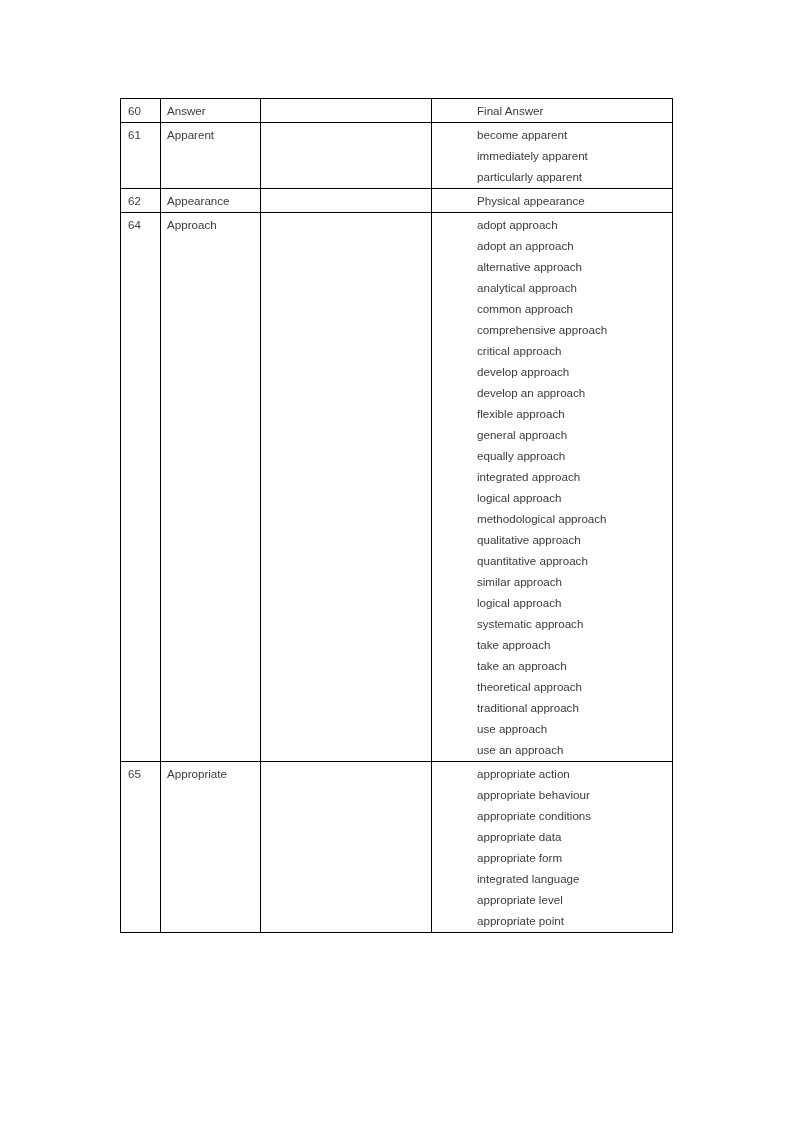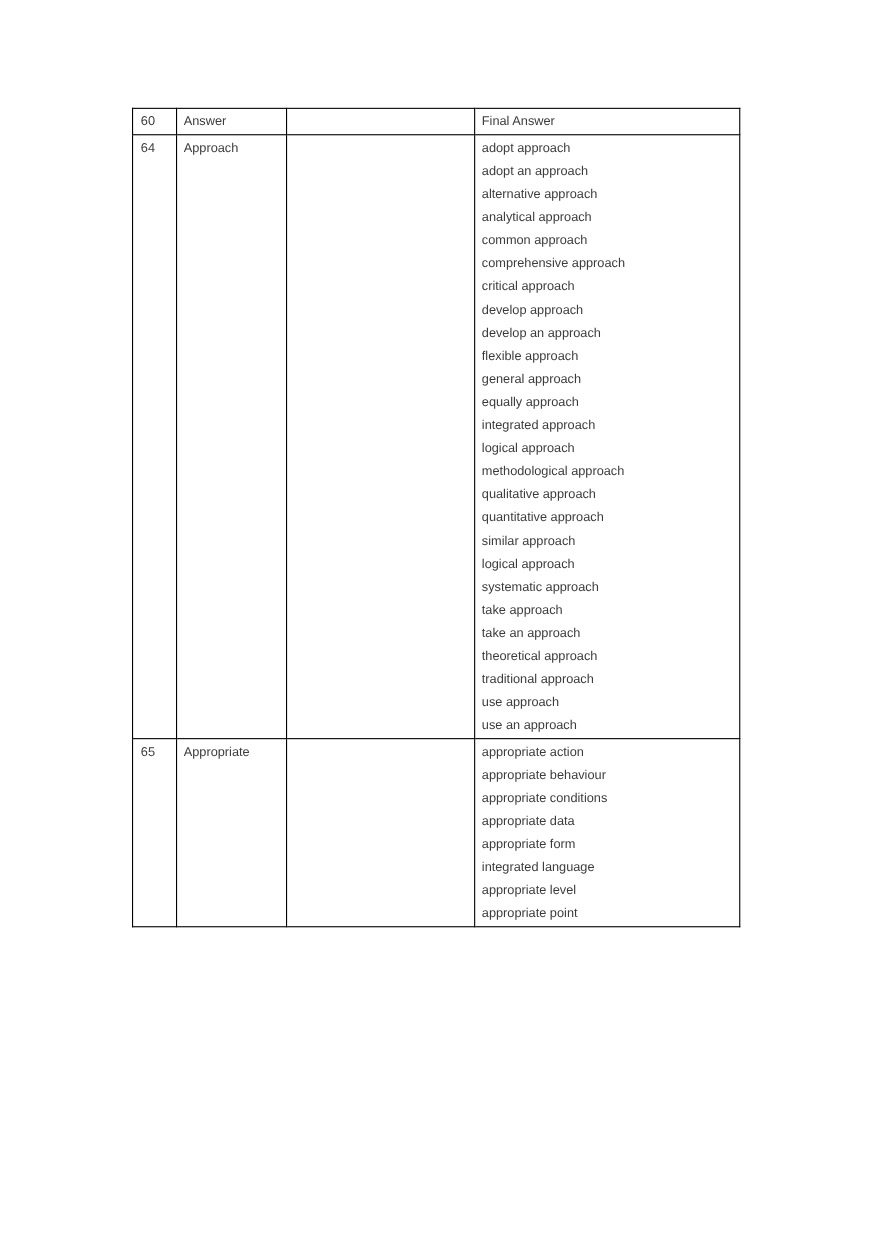--- a/index.html
+++ b/index.html
@@ -55,20 +55,21 @@
 
   .cell-inner.num {
     padding-left: 7px;
   }
 
   .coll-line {
     display: block;
     height: 21px;
     line-height: 21px;
     white-space: nowrap;
+    margin-left: 39px;
   }
 </style>
 </head>
 <body>
 
 <div class="page">
   <table class="collocation-table">
     <colgroup>
       <col class="col-num">
       <col class="col-term">
@@ -82,20 +83,54 @@
           </td>
           <td>
             <div class="cell-inner">Answer</div>
           </td>
           <td>
             <div class="cell-inner">&nbsp;</div>
           </td>
           <td>
             <div class="cell-inner">
               <span class="coll-line">Final Answer</span>
+            </div>
+          </td>
+        </tr>
+        <tr>
+          <td>
+            <div class="cell-inner num">61</div>
+          </td>
+          <td>
+            <div class="cell-inner">Apparent</div>
+          </td>
+          <td>
+            <div class="cell-inner">&nbsp;</div>
+          </td>
+          <td>
+            <div class="cell-inner">
+              <span class="coll-line">become apparent</span>
+              <span class="coll-line">immediately apparent</span>
+              <span class="coll-line">particularly apparent</span>
+            </div>
+          </td>
+        </tr>
+        <tr>
+          <td>
+            <div class="cell-inner num">62</div>
+          </td>
+          <td>
+            <div class="cell-inner">Appearance</div>
+          </td>
+          <td>
+            <div class="cell-inner">&nbsp;</div>
+          </td>
+          <td>
+            <div class="cell-inner">
+              <span class="coll-line">Physical appearance</span>
             </div>
           </td>
         </tr>
         <tr>
           <td>
             <div class="cell-inner num">64</div>
           </td>
           <td>
             <div class="cell-inner">Approach</div>
           </td>

